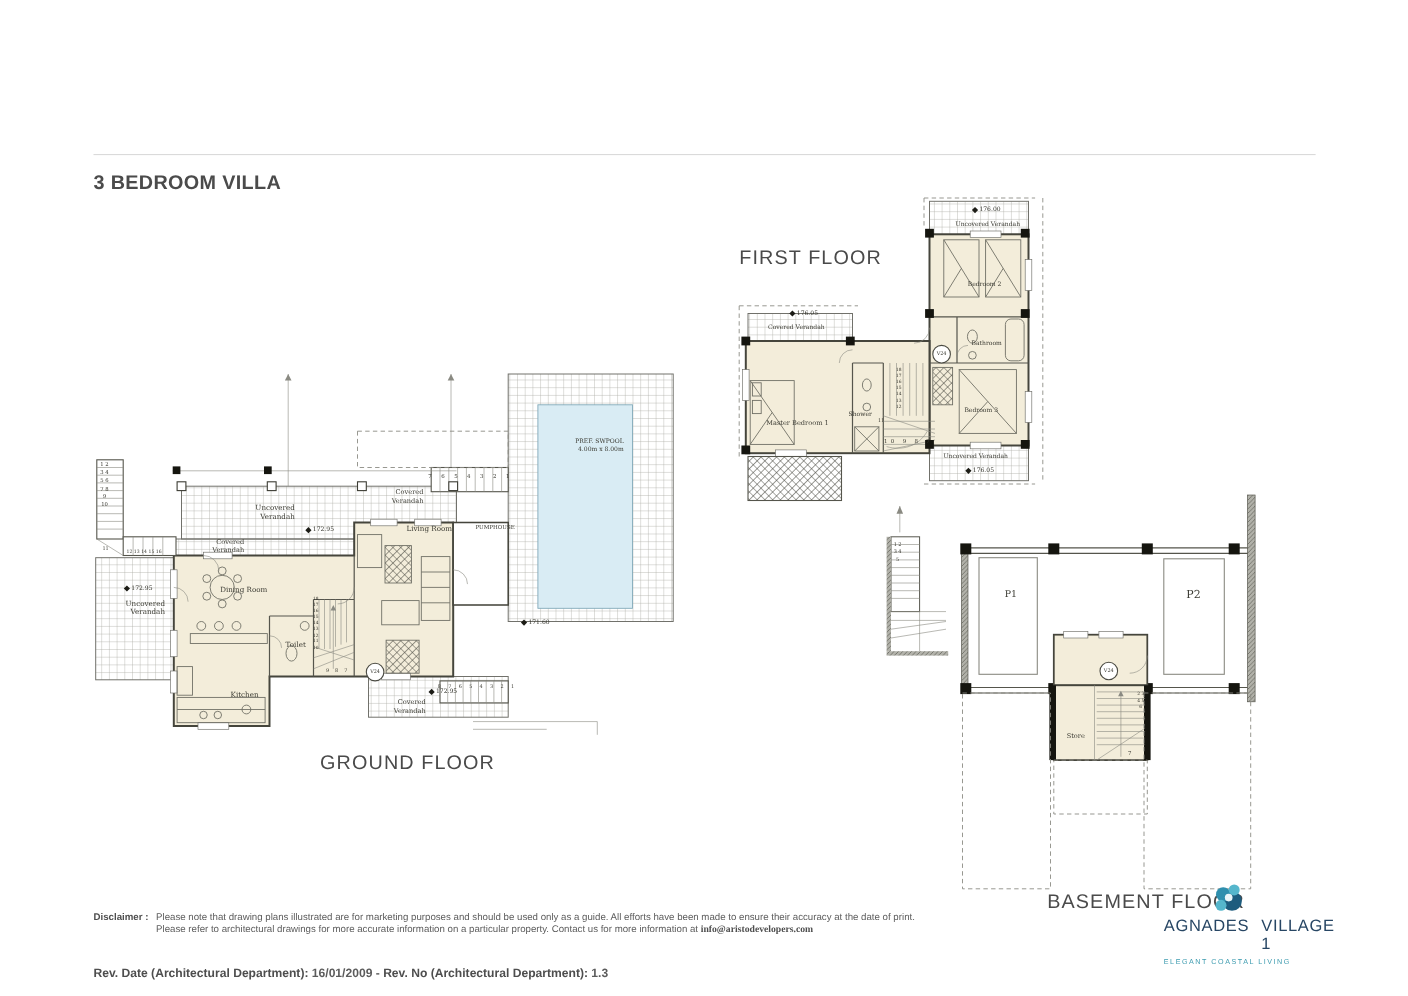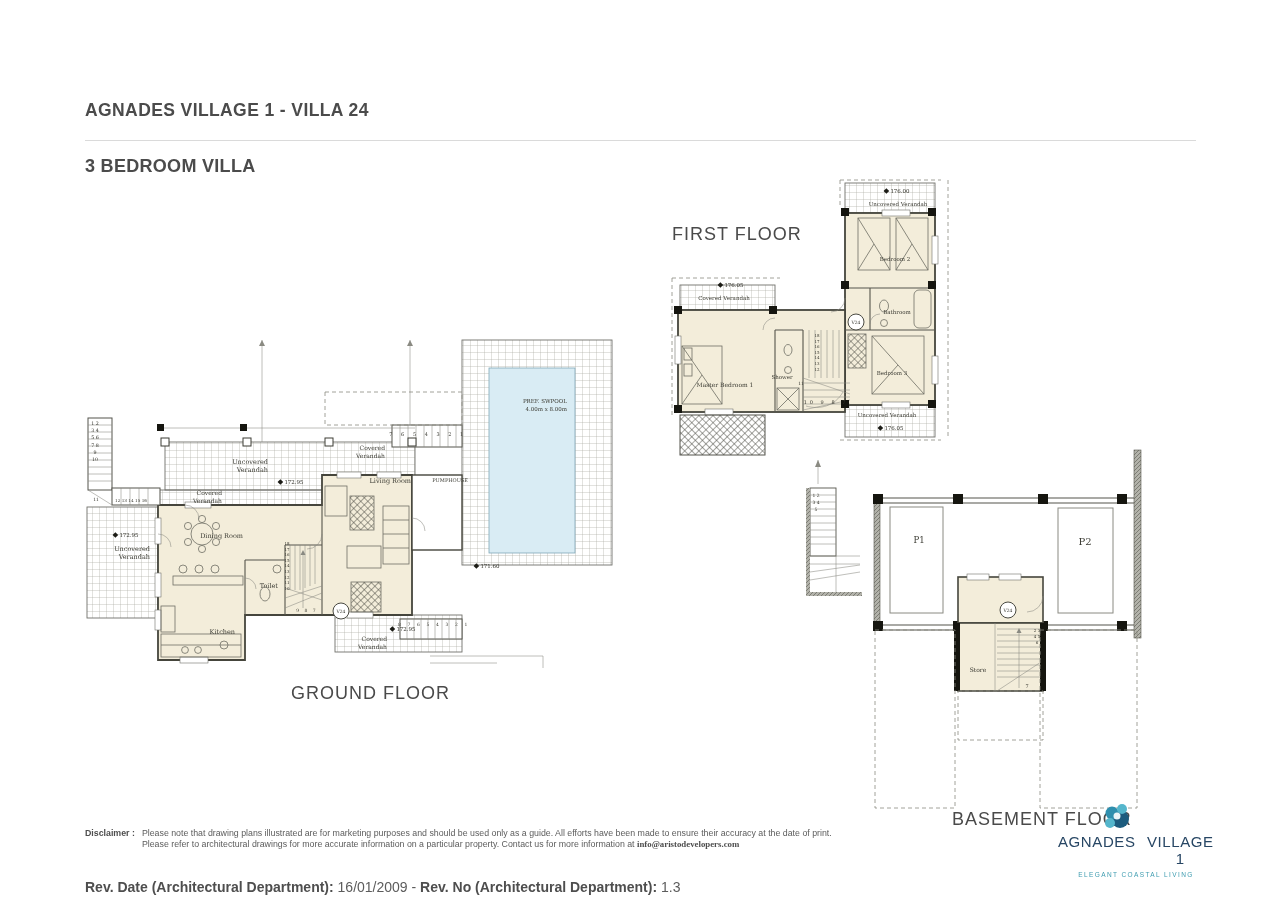--- a/index.html
+++ b/index.html
@@ -36,25 +36,25 @@
   .vmark{ position:absolute; transform:translate(-50%,-50%); width:15px; height:15px; border-radius:50%;
           border:1px solid #4a4a42; background:#fff; display:flex; align-items:center; justify-content:center;
           font-family:"DejaVu Serif", serif; font-size:4.5px; color:#33332b; }
   .ftitle { position:absolute; font-size:18px; letter-spacing:1px; color:#4a4a4a; }
 
   
   .disc { position:absolute; left:85px; top:828px; width:1040px; display:flex;
           font-size:8.8px; color:#5c5c5c; line-height:1.28; }
   .disc b { color:#4e4e4e;font-family:Liberation Serif, serif; }
   .disc-label { font-weight:bold; white-space:nowrap; margin-right:7px; color:#4e4e4e; }
-  .rev { position:absolute; left:85px; top:879px; font-size:14px; color:#5c5c5c; }
+  .rev { position:absolute; left:85px; top:879px; font-size:11px; color:#5c5c5c;font-weight:bold; }
   .rev b { color:#4e4e4e; }
 
   
-  .logo { position:absolute; left:1058px; top:802px; width:156px; text-align:center; }
+  .logo { position:absolute; left:1058px; top:802px; width:156px; }
   .logo-icon { display:block; margin:0 auto 1px 42px; }
   .logo-name { display:flex; justify-content:center; gap:11px; font-size:15px; letter-spacing:0.6px;
                color:#274664; }
   .logo-tag  { margin-top:4px; font-size:6.5px; letter-spacing:1.4px; color:#3e9cb0; }
 </style>
 </head>
 <body>
 
 <div class="page">
 
@@ -66,21 +66,20 @@
       <pattern id="roofp" width="5" height="5" patternUnits="userSpaceOnUse" patternTransform="rotate(45)">
         <path d="M5 0H0V5" fill="none" stroke="#4a4a42" stroke-width="1"></path>
       </pattern>
       <pattern id="wallp" width="4" height="4" patternUnits="userSpaceOnUse">
         <rect width="4" height="4" fill="#b2b2aa"></rect>
         <path d="M0 4L4 0" stroke="#6e6e66" stroke-width="0.8"></path>
       </pattern>
     </defs>
   </svg>
 
-  <div class="hd-title">AGNADES VILLAGE 1 - VILLA 24</div>
   <div class="hd-rule"></div>
   <div class="hd-sub">3 BEDROOM VILLA</div>
 
   <svg class="plan-svg" style="left:85px;top:338px" width="560" height="332" viewBox="0 0 560 332">
     <g>
       <rect x="80" y="104" width="250" height="48" class="grid"></rect>
       <rect x="73" y="152" width="177" height="15" class="grid"></rect>
       <rect x="2" y="169" width="71" height="111" class="grid"></rect>
       <rect x="377" y="2" width="150" height="225" class="grid"></rect>
       <rect x="250" y="277" width="127" height="37" class="grid"></rect>

